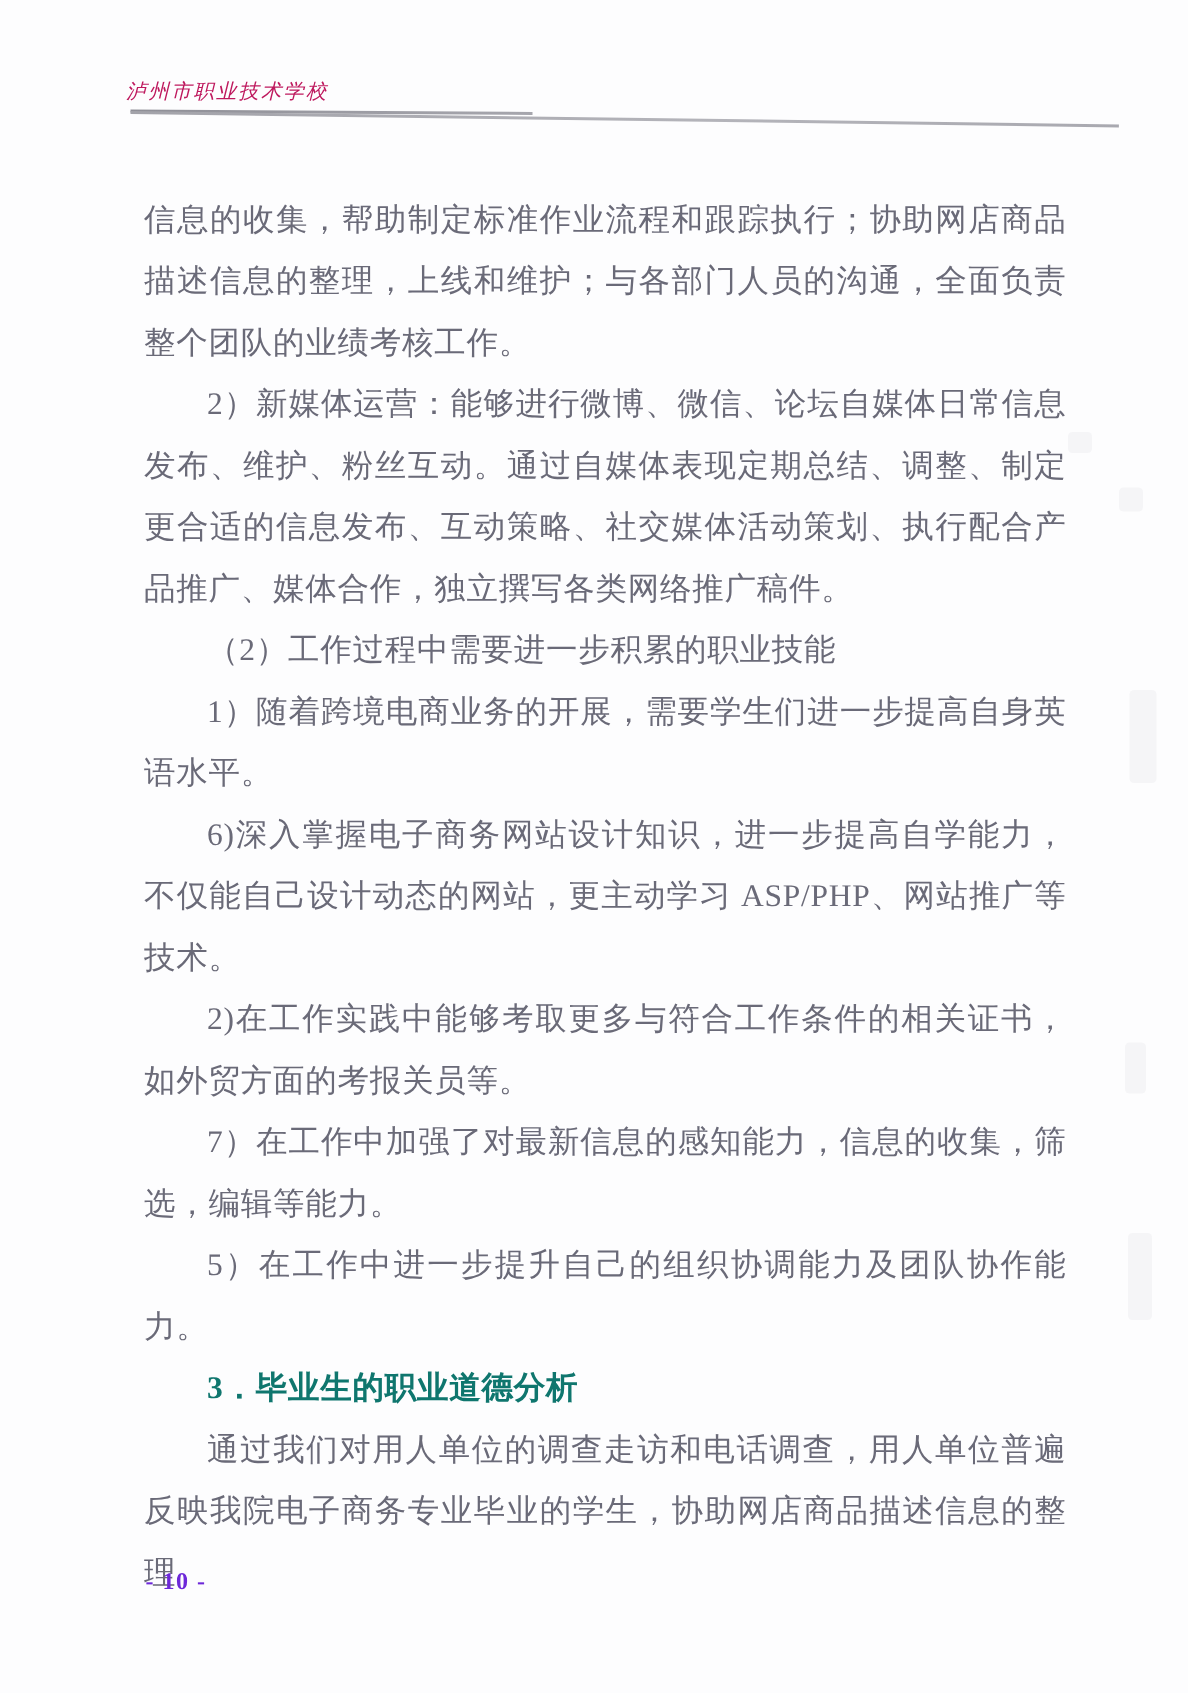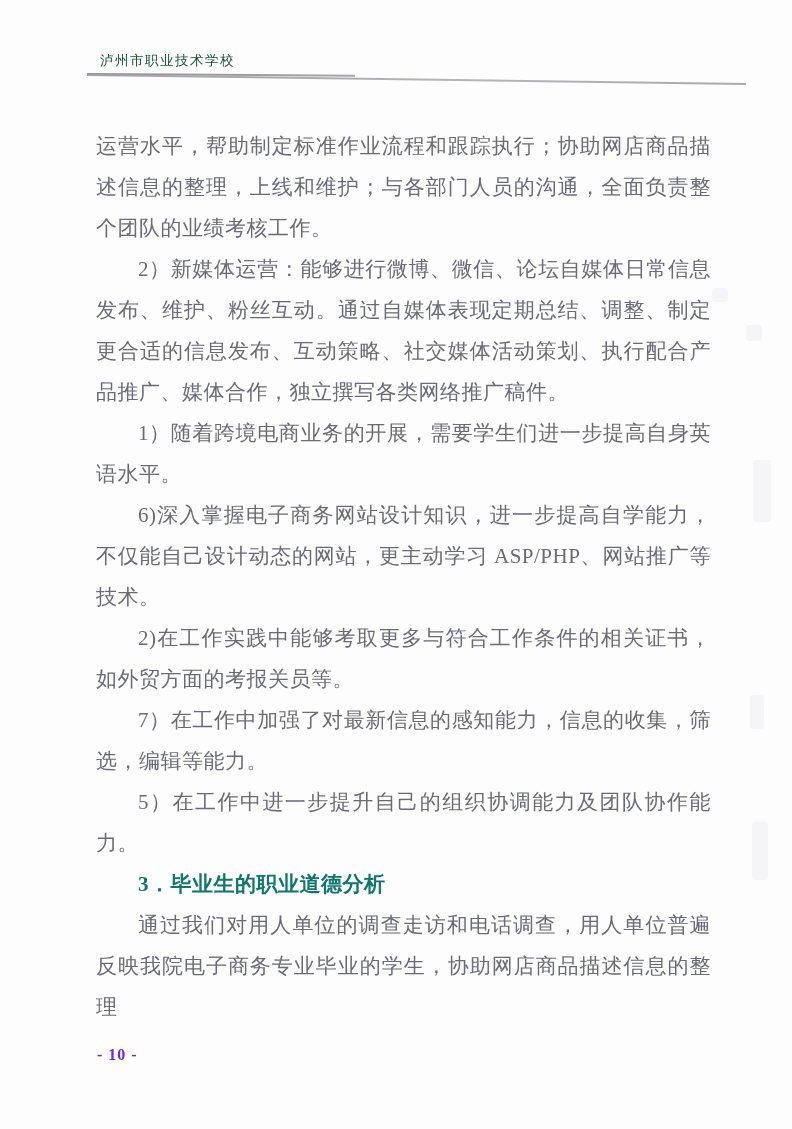--- a/index.html
+++ b/index.html
@@ -11,26 +11,27 @@
     position: relative;
     width: 792px;
     height: 1129px;
     background: #fdfdfe;
     overflow: hidden;
     font-family: "Liberation Serif", "DejaVu Serif", serif;
   }
   
   .header-name {
     position: absolute;
-    left: 100px;
+    left: 84px;
     top: 52px;
     font-size: 13.5px;
     letter-spacing: 1.5px;
-    color: #14532d;
+    color: #be185d;
     white-space: nowrap;
+    font-style: italic;
   }
   .rule-dark {
     position: absolute;
     left: 87px;
     top: 73px;
     width: 268px;
     height: 2px;
     background: linear-gradient(to right, #8f8f97, #a6a6ad);
     transform: rotate(0.35deg);
     transform-origin: left center;
@@ -96,24 +97,25 @@
 <div class="page">
 
   <div>
     <span class="header-name">泸州市职业技术学校</span>
     <div class="rule-dark"></div>
     <div class="rule-light"></div>
   </div>
 
   <div class="body-text">
 
-      <p>运营水平，帮助制定标准作业流程和跟踪执行；协助网店商品描述信息的整理，上线和维护；与各部门人员的沟通，全面负责整个团队的业绩考核工作。</p>
+      <p>信息的收集，帮助制定标准作业流程和跟踪执行；协助网店商品描述信息的整理，上线和维护；与各部门人员的沟通，全面负责整个团队的业绩考核工作。</p>
 
       <p class="indent">2）新媒体运营：能够进行微博、微信、论坛自媒体日常信息发布、维护、粉丝互动。通过自媒体表现定期总结、调整、制定更合适的信息发布、互动策略、社交媒体活动策划、执行配合产品推广、媒体合作，独立撰写各类网络推广稿件。</p>
 
+      <p class="indent">（2）工作过程中需要进一步积累的职业技能</p>
 
       <p class="indent">1）随着跨境电商业务的开展，需要学生们进一步提高自身英语水平。</p>
 
       <p class="indent">6)深入掌握电子商务网站设计知识，进一步提高自学能力，不仅能自己设计动态的网站，更主动学习 ASP/PHP、网站推广等技术。</p>
 
       <p class="indent">2)在工作实践中能够考取更多与符合工作条件的相关证书，如外贸方面的考报关员等。</p>
 
       <p class="indent">7）在工作中加强了对最新信息的感知能力，信息的收集，筛选，编辑等能力。</p>
 
       <p class="indent">5）在工作中进一步提升自己的组织协调能力及团队协作能力。</p>

